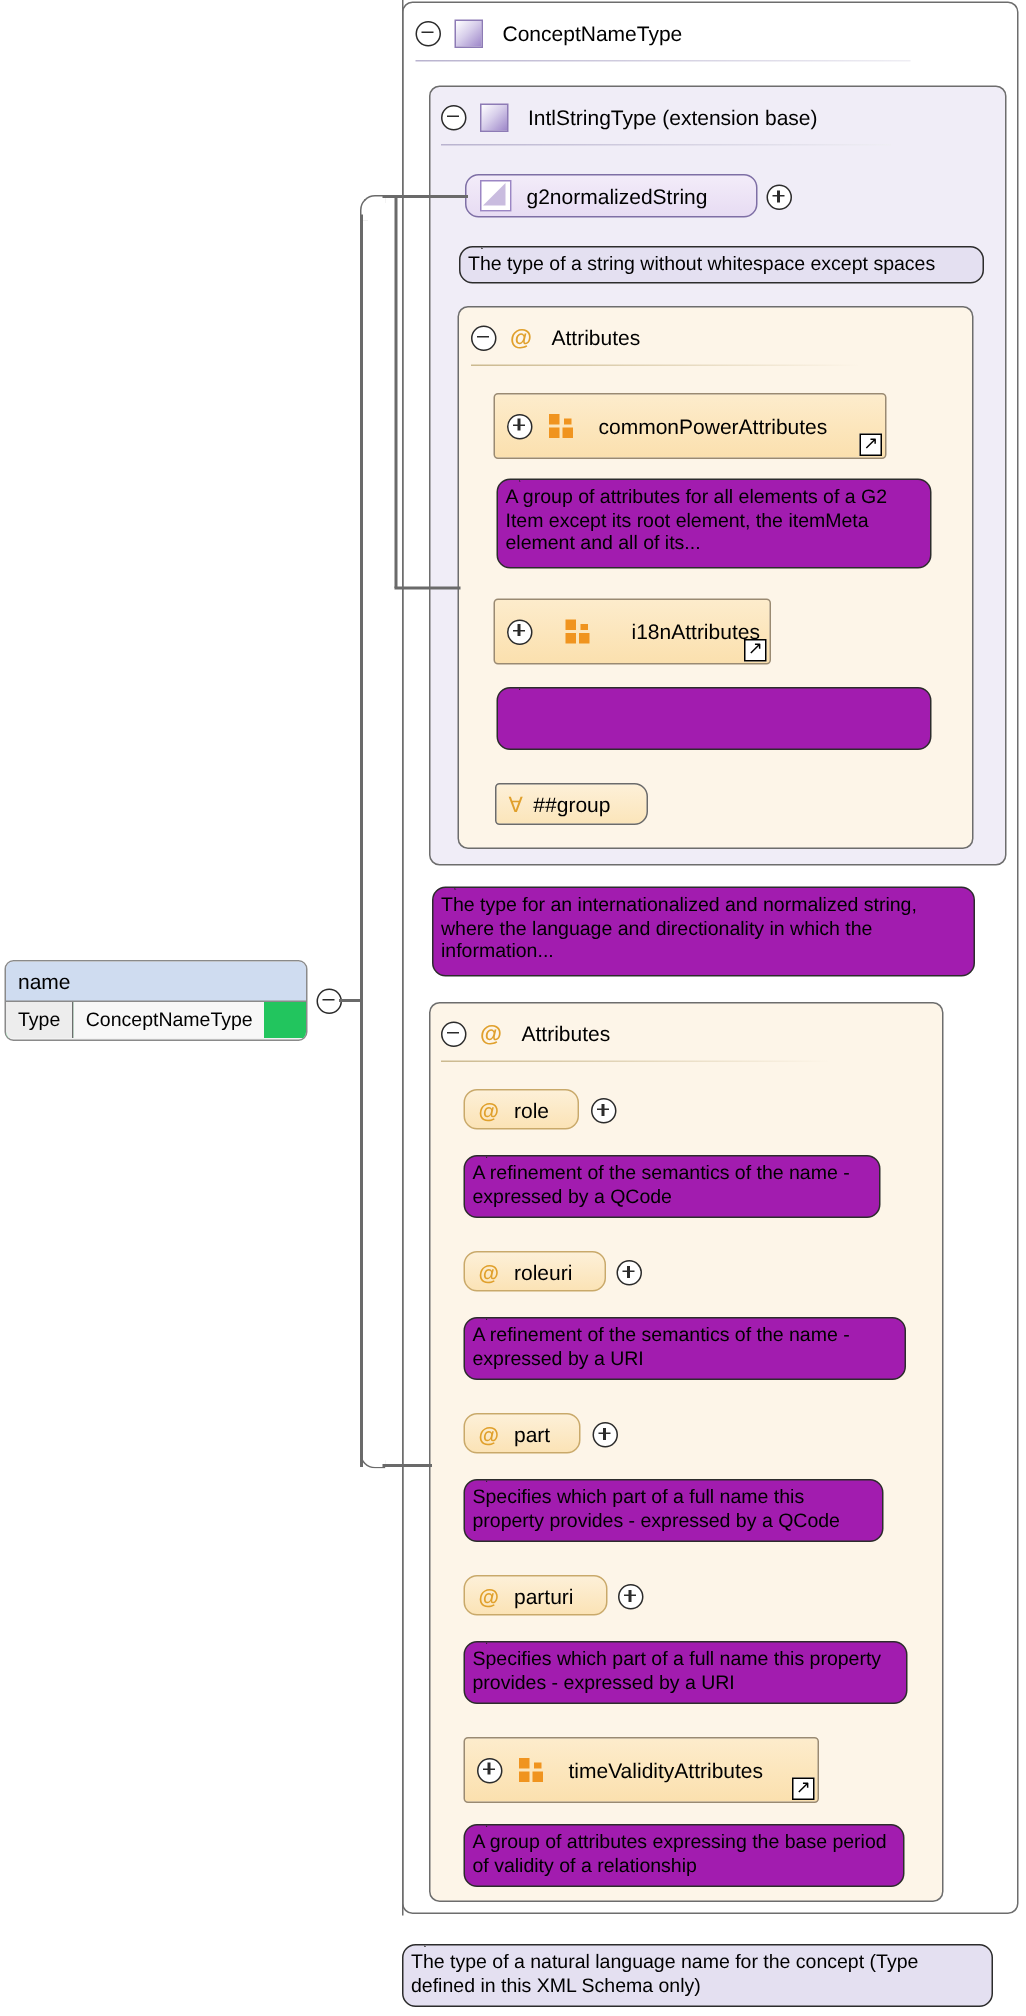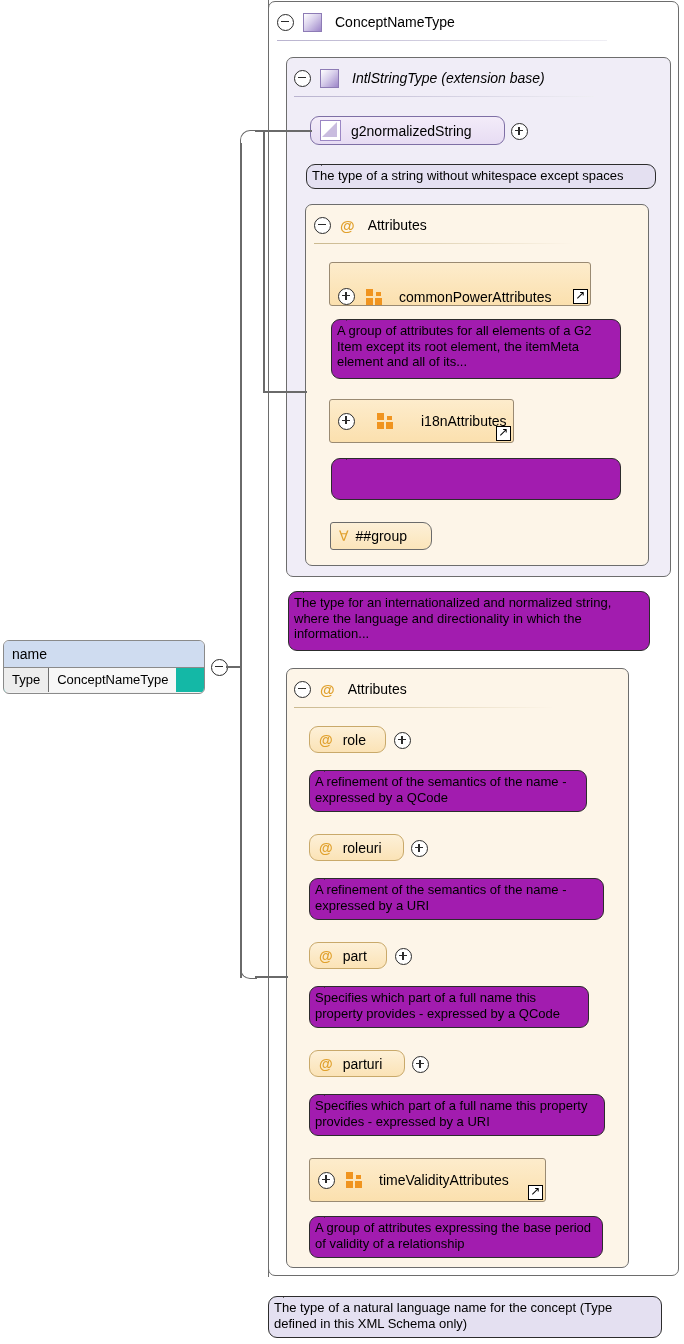--- a/index.html
+++ b/index.html
@@ -23,21 +23,21 @@
     background:#f2f2f2;
     box-sizing:border-box;
   }
   .elem-name{
     background:#cfdcf0;
     padding:4px 8px;
     font-size:14px;
     border-bottom:1px solid #8a8a8a;
     line-height:18px;
   }
-  .elem-type-row{display:flex;background:#14b8a6;}
+  .elem-type-row{display:flex;background:#22c55e;}
   .elem-type-key{
     padding:3px 8px;font-size:13px;line-height:18px;
     border-right:1px solid #6e6e6e;background:#ededed;
   }
   .elem-type-val{padding:3px 8px;font-size:13px;line-height:18px;background:#f7f7f7;}
 
   
   .cont{
     position:absolute;
     box-sizing:border-box;
@@ -164,21 +164,21 @@
 
 <div class="cont-head" style="left:277px;top:9px;width:330px;gap:9px;">
   <span class="pm"></span>
   <span class="sq-purple"></span>
   <span style="margin-left:4px;">ConceptNameType</span>
 </div>
 <div class="hr-fade hr-purple" style="left:277px;top:40px;width:330px;"></div>
 
 <div class="cont cont-purple" style="left:286px;top:57px;width:385px;height:520px;"></div>
 
-<div class="cont-head" style="left:294px;top:65px;width:340px;gap:9px;font-style:italic;">
+<div class="cont-head" style="left:294px;top:65px;width:340px;gap:9px;">
   <span class="pm"></span>
   <span class="sq-purple"></span>
   <span style="margin-left:4px;">IntlStringType (extension base)</span>
 </div>
 <div class="hr-fade hr-purple" style="left:294px;top:96px;width:300px;"></div>
 
 <div class="node node-simple" style="left:310px;top:116px;width:195px;height:29px;padding-left:9px;gap:10px;">
   <span class="sq-simple"></span>
   <span>g2normalizedString</span>
 </div>
@@ -192,21 +192,21 @@
 
 <div class="cont cont-orange" style="left:305px;top:204px;width:344px;height:362px;"></div>
 
 <div class="cont-head" style="left:314px;top:212px;width:200px;gap:9px;">
   <span class="pm"></span>
   <span class="at-glyph">@</span>
   <span style="margin-left:4px;">Attributes</span>
 </div>
 <div class="hr-fade hr-orange" style="left:314px;top:243px;width:260px;"></div>
 
-<div class="node node-group" style="left:329px;top:262px;width:262px;height:44px;padding-left:8px;gap:11px;position:absolute;align-items:flex-end;">
+<div class="node node-group" style="left:329px;top:262px;width:262px;height:44px;padding-left:8px;gap:11px;position:absolute;">
   <span class="pm plus"></span>
   <span class="grp-glyph">
       <i class="a"></i>
       <i class="b"></i>
       <i class="c"></i>
       <i class="d"></i>
     </span>
   <span style="margin-left:4px;">commonPowerAttributes</span>
   <span class="ext">↗</span>
 </div>

